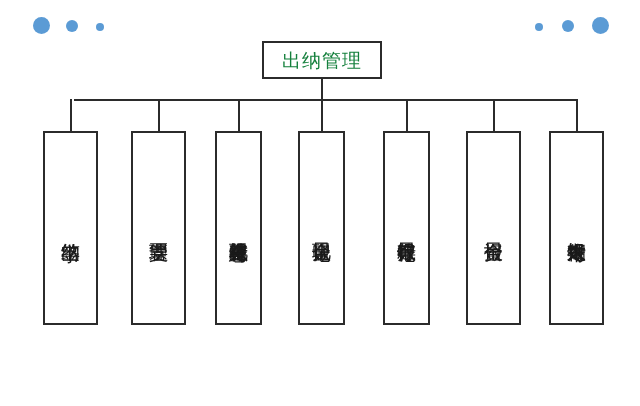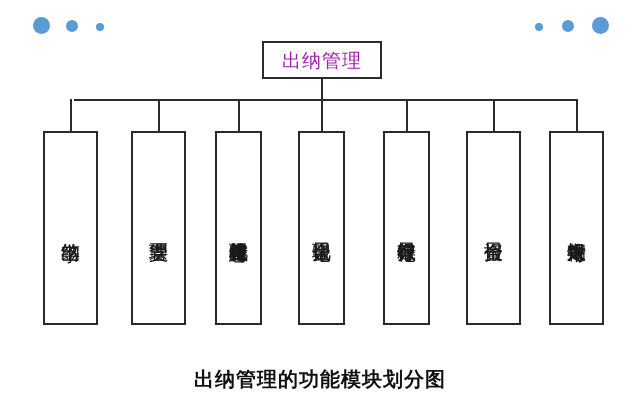--- a/index.html
+++ b/index.html
@@ -45,21 +45,21 @@
     border: 2px solid #2b2b2b;
     background: #ffffff;
     box-sizing: border-box;
     display: flex;
     align-items: center;
     justify-content: center;
   }
   .root-label {
     font-size: 19px;
     line-height: 1;
-    color: #a21caf;
+    color: #15803d;
     letter-spacing: 1px;
     white-space: nowrap;
   }
 
   
   .leaf-box {
     position: absolute;
     border: 2px solid #2b2b2b;
     background: #ffffff;
     box-sizing: border-box;
@@ -142,15 +142,14 @@
   </div>
 
   <div class="leaf-box" style="left:466px; top:131px; width:55px; height:194px;">
     <span class="leaf-label">资金日报</span>
   </div>
 
   <div class="leaf-box" style="left:549px; top:131px; width:55px; height:194px;">
     <span class="leaf-label">期末银行对账</span>
   </div>
 
-  <div class="caption" style="top:366px;">出纳管理的功能模块划分图</div>
 
 </div>
 
 </body></html>

